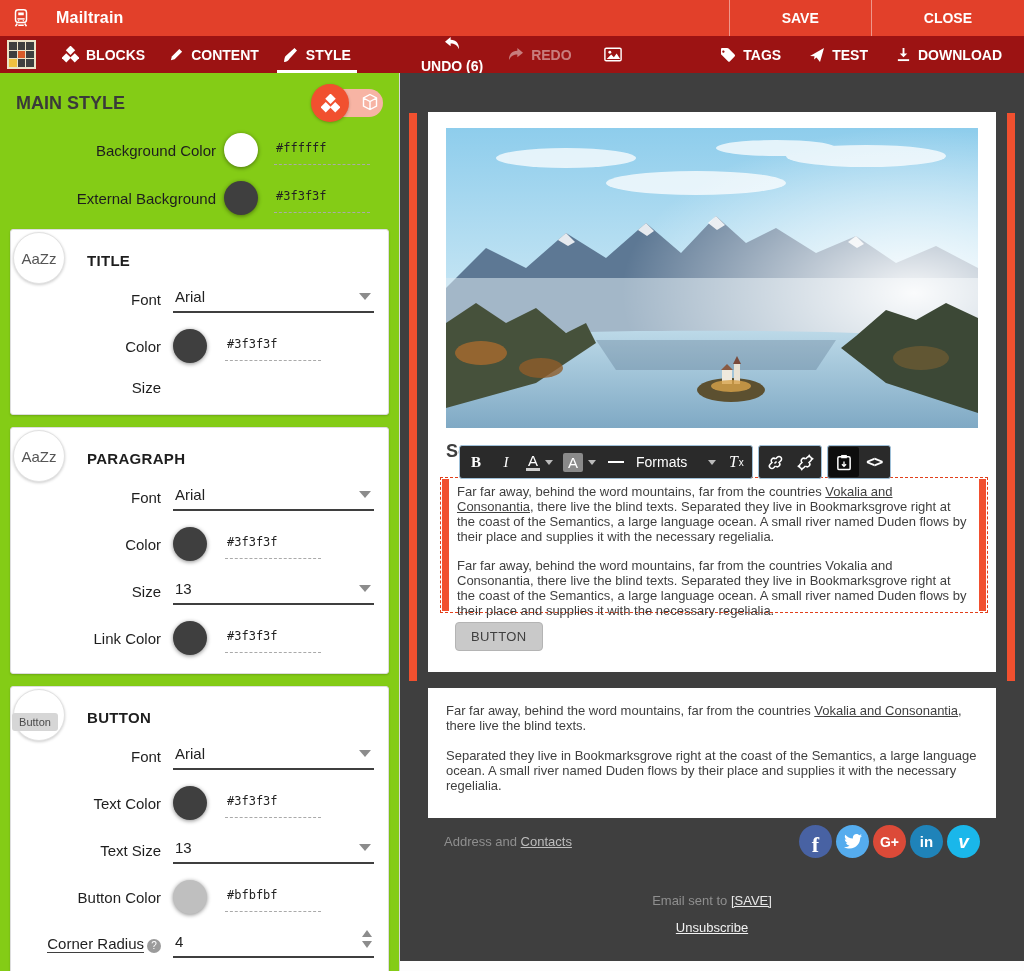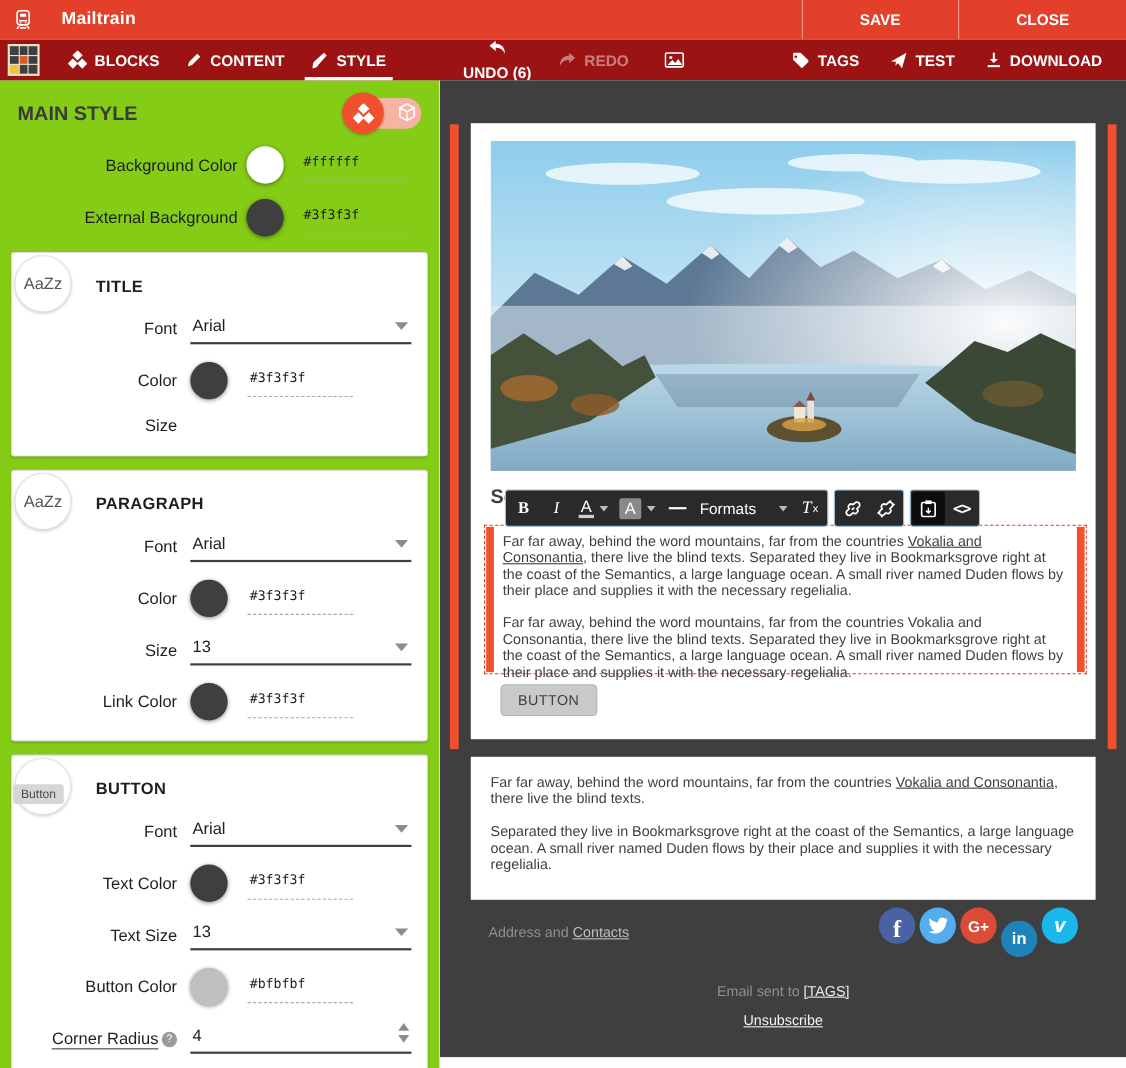--- a/index.html
+++ b/index.html
@@ -491,23 +491,23 @@
     <div class="footer-row">
       <div class="address"><span>Address and </span><a href="#">Contacts</a></div>
       <div class="social">
         <div class="sicon fb" style="background: rgb(72, 98, 163);">f</div>
         <div class="sicon tw" style="background: rgb(85, 172, 238);">
           <svg width="18" height="15" viewBox="0 0 24 20" fill="#fff">
               <path d="M24 2.4 c-.9.4-1.8.66-2.8.78 1-.6 1.8-1.56 2.16-2.7 -.94.56-2 .96-3.1 1.18 C19.4.7 18.1.1 16.7.1 c-2.7 0-4.9 2.2-4.9 4.9 0 .38.04.76.12 1.12 C7.8 5.92 4.2 4 1.8 1 1.37 1.73 1.12 2.56 1.12 3.46 c0 1.7.86 3.2 2.17 4.08 C2.5 7.5 1.73 7.3 1.07 6.93 v.06 c0 2.37 1.7 4.35 3.93 4.8 -.4.1-.84.17-1.3.17 -.3 0-.62-.03-.92-.1 .62 1.95 2.43 3.37 4.58 3.4 -1.68 1.32-3.8 2.1-6.1 2.1 -.4 0-.78-.02-1.17-.07 2.18 1.4 4.76 2.2 7.54 2.2 9.05 0 14-7.5 14-14 0-.2 0-.43-.02-.64 .96-.7 1.8-1.56 2.45-2.55z"></path>
             </svg>
         </div>
         <div class="sicon gp" style="background: rgb(220, 74, 56);">G+</div>
-        <div class="sicon li" style="background: rgb(31, 131, 185); margin-top: 12px;">in</div>
+        <div class="sicon li" style="background: rgb(31, 131, 185);">in</div>
         <div class="sicon vm" style="background: rgb(26, 183, 234);">v</div>
       </div>
     </div>
 
-    <div class="sent-line"><span>Email sent to </span><a href="#">[TAGS]</a></div>
+    <div class="sent-line"><span>Email sent to </span><a href="#">[SAVE]</a></div>
     <div class="unsub-line"><a href="#">Unsubscribe</a></div>
 
     <div class="bottom-strip"></div>
   </div>
 </div>
 
 </body></html>

